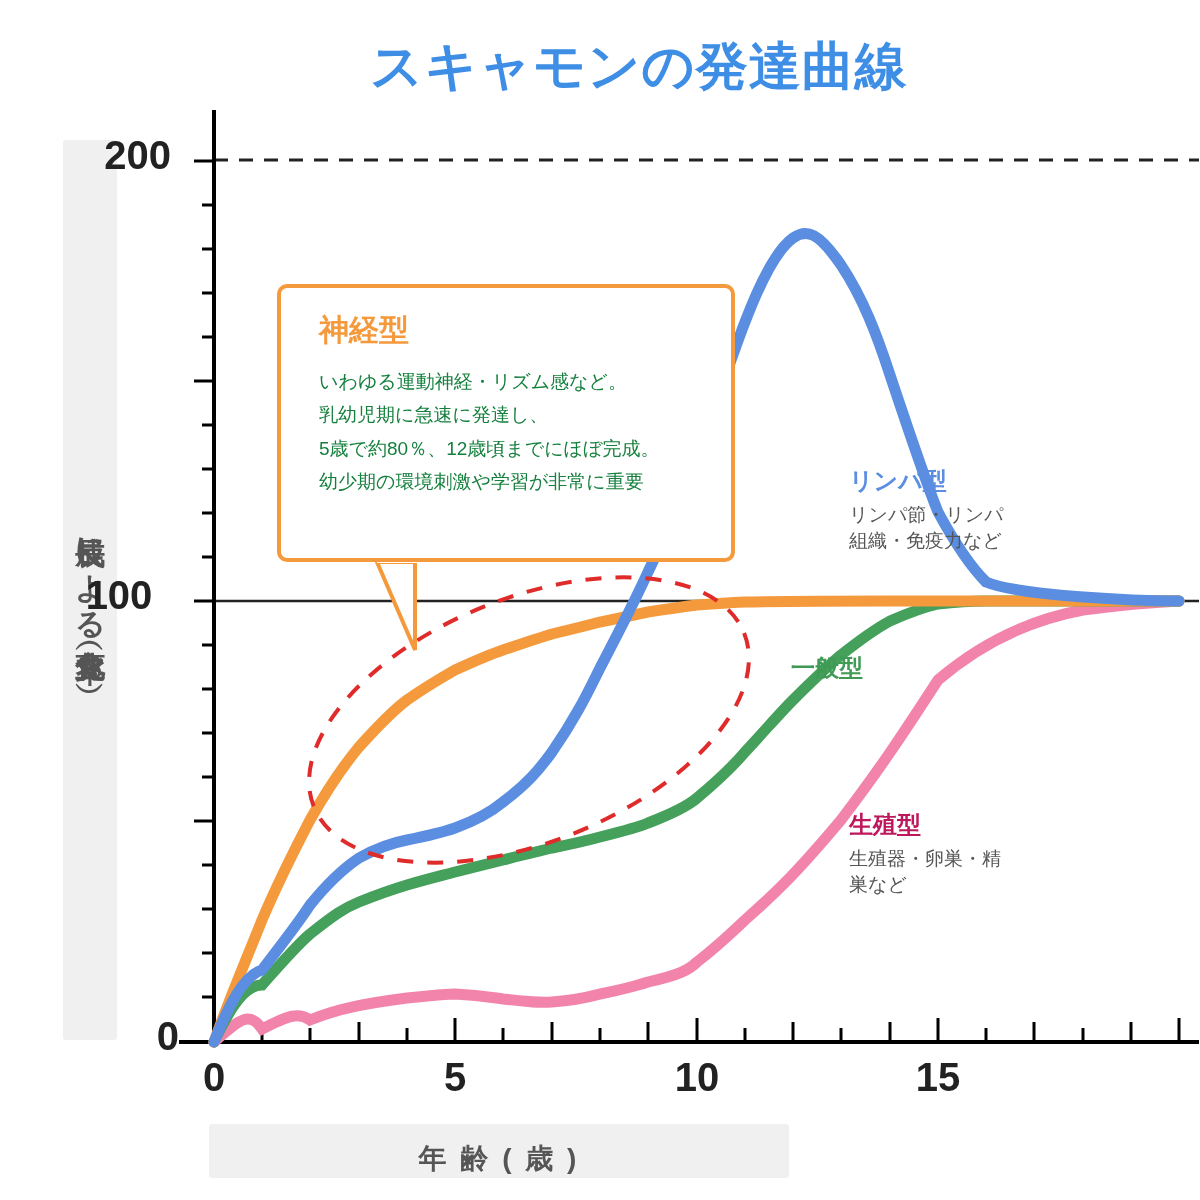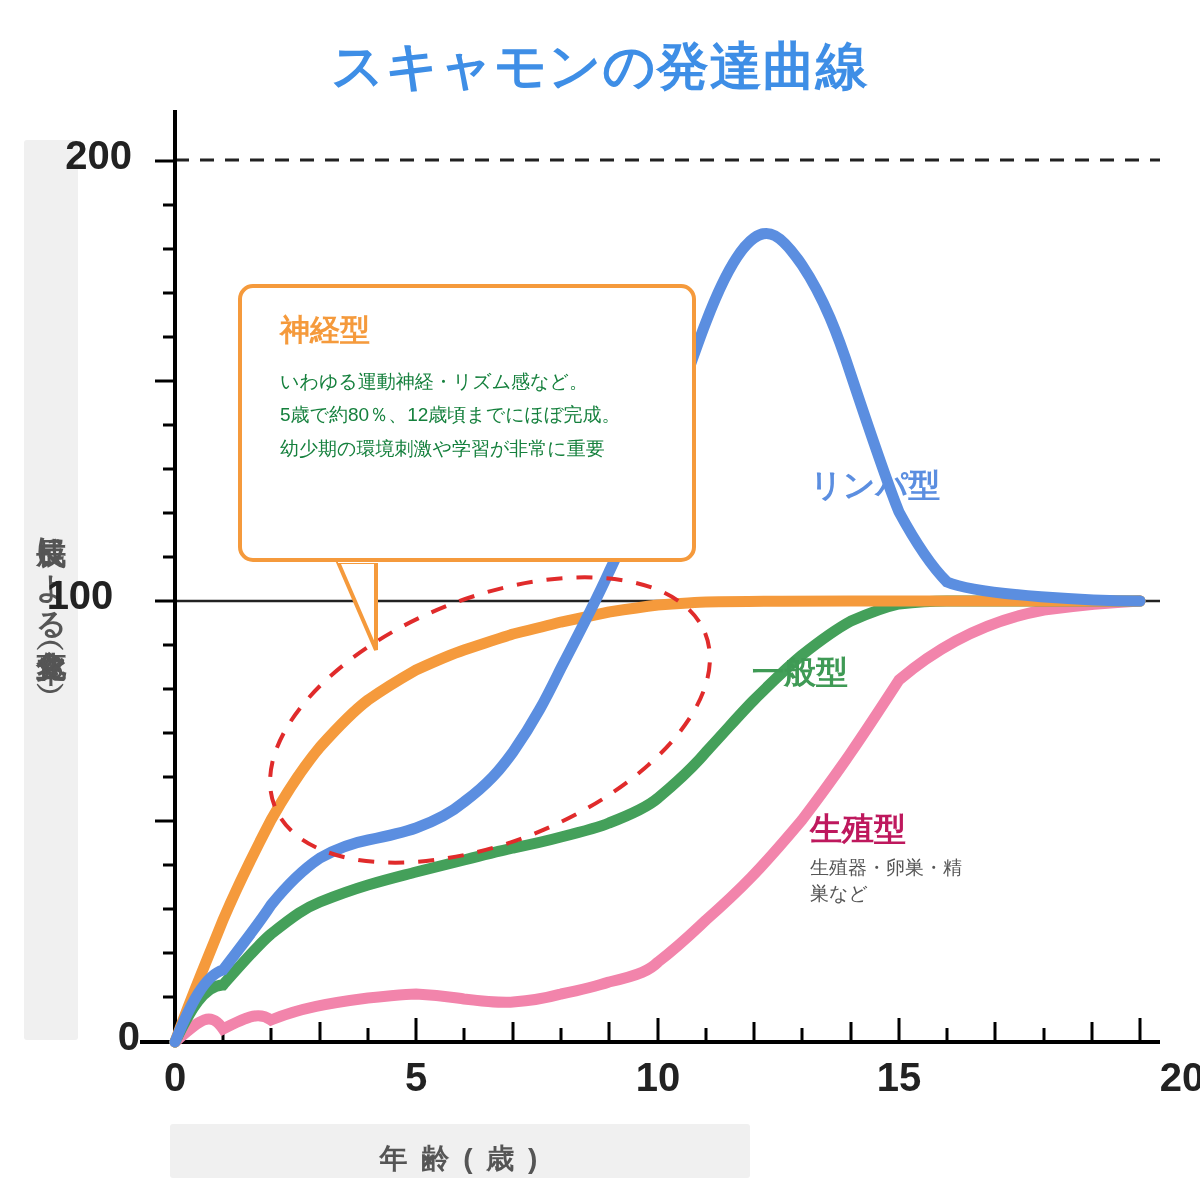--- a/index.html
+++ b/index.html
@@ -1,17 +1,17 @@
 <!DOCTYPE html>
 <html><head>
 <meta charset="utf-8">
 <style>
   html,body{margin:0;padding:0;}
   body{width:1200px;height:1200px;background:#ffffff;font-family:"Liberation Sans",sans-serif;overflow:hidden;}
-  #root{position:relative;width:968px;height:1200px;}
+  #root{position:relative;width:968px;height:1200px;margin-left:39px;}
 
   .title{
     position:absolute;left:0;top:32px;width:1200px;text-align:center;
     font-size:52px;font-weight:bold;color:#3e8ee6;letter-spacing:1px;
   }
 
   
   .ylabel-box{
     position:absolute;left:24px;top:140px;width:54px;height:900px;
     background:#f0f0f0;border-radius:3px;
@@ -38,27 +38,27 @@
 
   .ytick{
     position:absolute;text-align:right;font-size:40px;font-weight:bold;color:#222;
   }
   .xtick{
     position:absolute;text-align:center;font-size:40px;font-weight:bold;color:#222;
   }
 
   
   .slabel{position:absolute;}
-  .slabel .sname{font-size:32px;font-weight:bold;line-height:1.1;}
+  .slabel .sname{font-size:24px;font-weight:bold;line-height:1.1;}
   .slabel .sdesc{font-size:19px;color:#555;margin-top:8px;letter-spacing:0px;}
 
   
   .callout{
     position:absolute;left:238px;top:284px;width:458px;height:278px;
-    border:4px solid #f59a3c;background:#ffffff;border-radius:15px;box-sizing:border-box;
+    border:4px solid #f59a3c;background:#ffffff;border-radius:10px;box-sizing:border-box;
   }
   .callout .ctitle{
     font-size:30px;font-weight:bold;color:#f59a3c;margin:22px 0 14px 38px;
   }
   .callout .cbody{
     font-size:19px;color:#15803d;margin-left:38px;line-height:1.75;letter-spacing:0px;
   }
 </style>
 </head>
 <body>
@@ -180,31 +180,33 @@
   <div class="ytick" style="left:12px;top:133px;width:120px;">200</div>
 
   <div class="xtick" style="left:135px;top:1055px;width:80px;">0</div>
   <div class="xtick" style="left:376px;top:1055px;width:80px;">5</div>
   <div class="xtick" style="left:608px;top:1055px;width:100px;">10</div>
   <div class="xtick" style="left:849px;top:1055px;width:100px;">15</div>
   <div class="xtick" style="left:1132px;top:1055px;width:100px;">20</div>
 
   <div class="slabel" style="left:810px;top:468px;">
     <div class="sname" style="color:#5b8ee0;">リンパ型</div>
+    <div class="sdesc">リンパ節・リンパ組織・免疫力など</div>
   </div>
 
   <div class="slabel" style="left:752px;top:655px;">
     <div class="sname" style="color:#3f9a55;">一般型</div>
   </div>
 
   <div class="slabel" style="left:810px;top:812px;">
     <div class="sname" style="color:#be185d;">生殖型</div>
     <div class="sdesc">生殖器・卵巣・精巣など</div>
   </div>
 
   <div class="callout">
     <div class="ctitle">神経型</div>
     <div class="cbody">いわゆる運動神経・リズム感など。</div>
+    <div class="cbody">乳幼児期に急速に発達し、</div>
     <div class="cbody">5歳で約80％、12歳頃までにほぼ完成。</div>
     <div class="cbody">幼少期の環境刺激や学習が非常に重要</div>
   </div>
 
 </div>
 
 </body></html>

